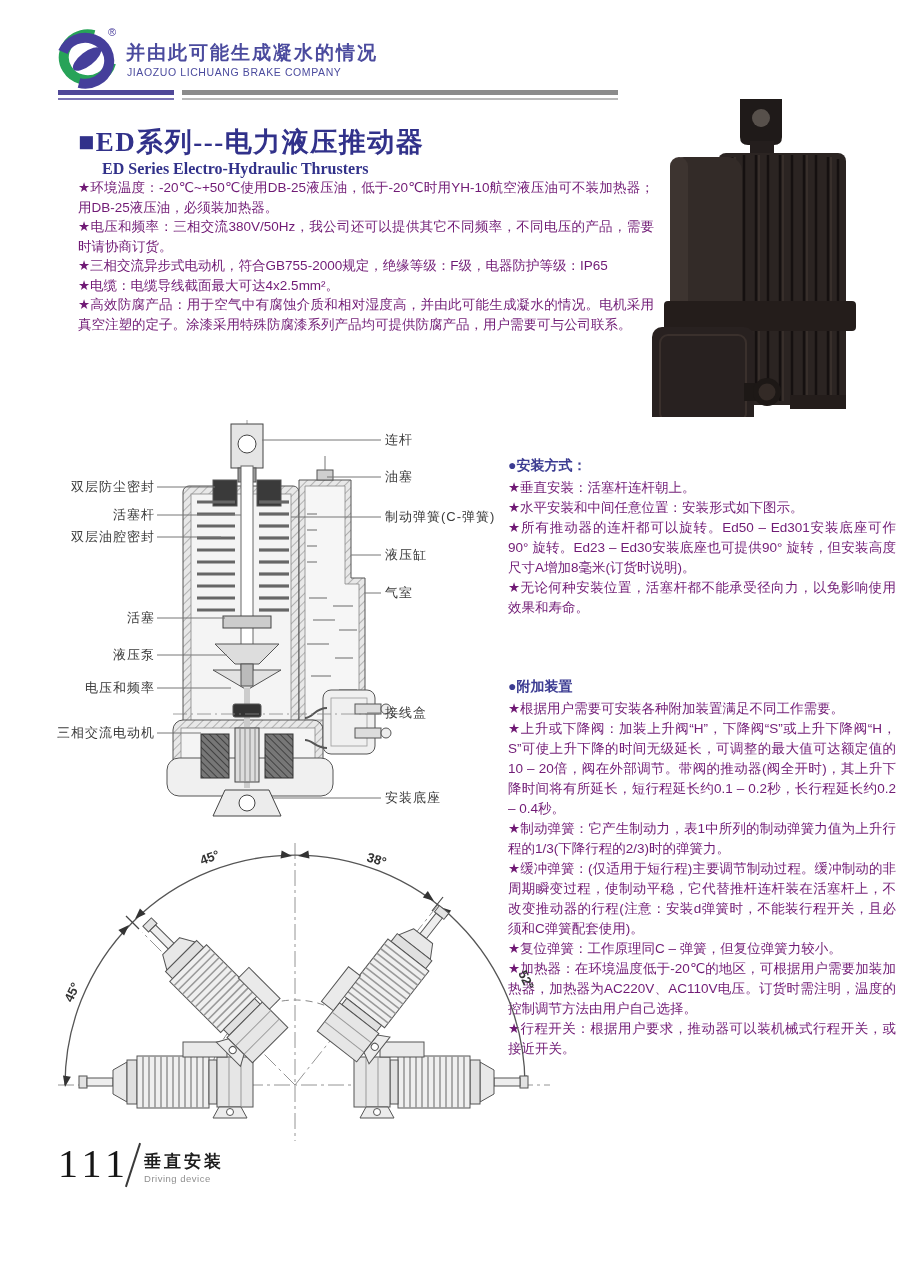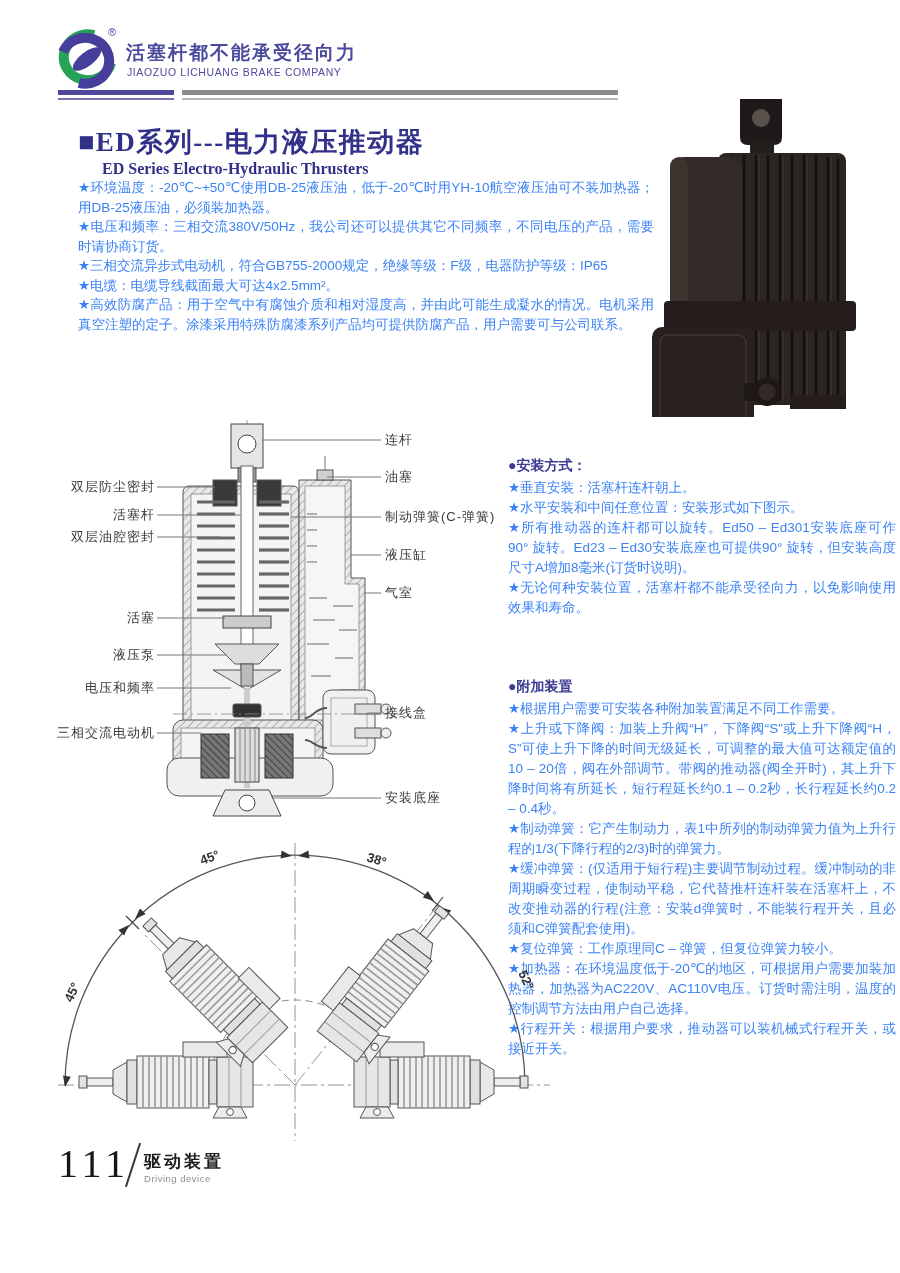--- a/index.html
+++ b/index.html
@@ -18,21 +18,21 @@
 
   
   .title-cn { position:absolute; left:78px; top:124px; font-family:"Liberation Serif","DejaVu Serif",serif;
               font-size:27px; font-weight:bold; color:#31318a; letter-spacing:1.5px; white-space:nowrap; }
   .title-en { position:absolute; left:102px; top:160px; font-family:"Liberation Serif","DejaVu Serif",serif;
               font-size:16px; font-weight:bold; color:#31318a; white-space:nowrap; }
 
   
   .sec-heading { font-size:14px; font-weight:bold; color:#3c3c92; margin-bottom:3px; }
   .usage-block { position:absolute; left:78px; top:178px; width:576px; }
-  .usage-block p, .rcol p { font-size:13.5px; color:#3b82f6; line-height:19.5px; text-align:justify; }
+  .usage-block p, .rcol p { font-size:13.5px; color:#701a75; line-height:19.5px; text-align:justify; }
   .rcol { position:absolute; width:388px; }
   .rcol p { line-height:20px; }
   .install-block { left:508px; top:457px; }
   .attach-block  { left:508px; top:678px; }
 
   
   .photo-svg { position:absolute; left:640px; top:95px; }
 
   
   .xsec { position:absolute; left:55px; top:418px; width:470px; height:400px; }
@@ -58,21 +58,21 @@
 <body>
 
 <div class="page">
 
   <svg class="logo-svg" width="66" height="62" viewBox="0 0 66 62">
     <path d="M40,7 A24,23 0 1 0 57,35" stroke="#27a358" stroke-width="10" fill="none"></path>
     <path d="M25,55 A24,23 0 1 0 9,24" stroke="#453f9b" stroke-width="10" fill="none"></path>
     <ellipse cx="33" cy="31" rx="17" ry="7" transform="rotate(-38 33 31)" fill="#453f9b"></ellipse>
   </svg>
   <span class="reg-mark">®</span>
-  <div class="company-cn">活塞杆都不能承受径向力</div>
+  <div class="company-cn">并由此可能生成凝水的情况</div>
   <div class="company-en">JIAOZUO LICHUANG BRAKE COMPANY</div>
 
   <div class="divider">
     <div class="seg" style="left:0;top:0;width:116px;height:5px;background:#4f4797;"></div>
     <div class="seg" style="left:124px;top:0;width:436px;height:5px;background:#8b8b8b;"></div>
     <div class="seg" style="left:0;top:8px;width:116px;height:2px;background:#7a73b3;"></div>
     <div class="seg" style="left:124px;top:8px;width:436px;height:2px;background:#b8b8b8;"></div>
   </div>
 
   <div class="title-cn">■ED系列---电力液压推动器</div>
@@ -347,18 +347,18 @@
     <text font-size="13" font-weight="600" fill="#333" transform="translate(152,30) rotate(-20)">45°</text>
     <text font-size="13" font-weight="600" fill="#333" transform="translate(316,26) rotate(17)">38°</text>
     <text font-size="13" font-weight="600" fill="#333" transform="translate(22,168) rotate(-65)">45°</text>
     <text font-size="13" font-weight="600" fill="#333" transform="translate(468,138) rotate(65)">52°</text>
   </svg>
 
   <div class="footer">
     <div class="page-num">111</div>
     <div class="slash"></div>
     <div class="footer-sec">
-      <div class="footer-cn">驱动装置</div>
+      <div class="footer-cn">垂直安装</div>
       <div class="footer-en">Driving device</div>
     </div>
   </div>
 
 </div>
 
 </body></html>

